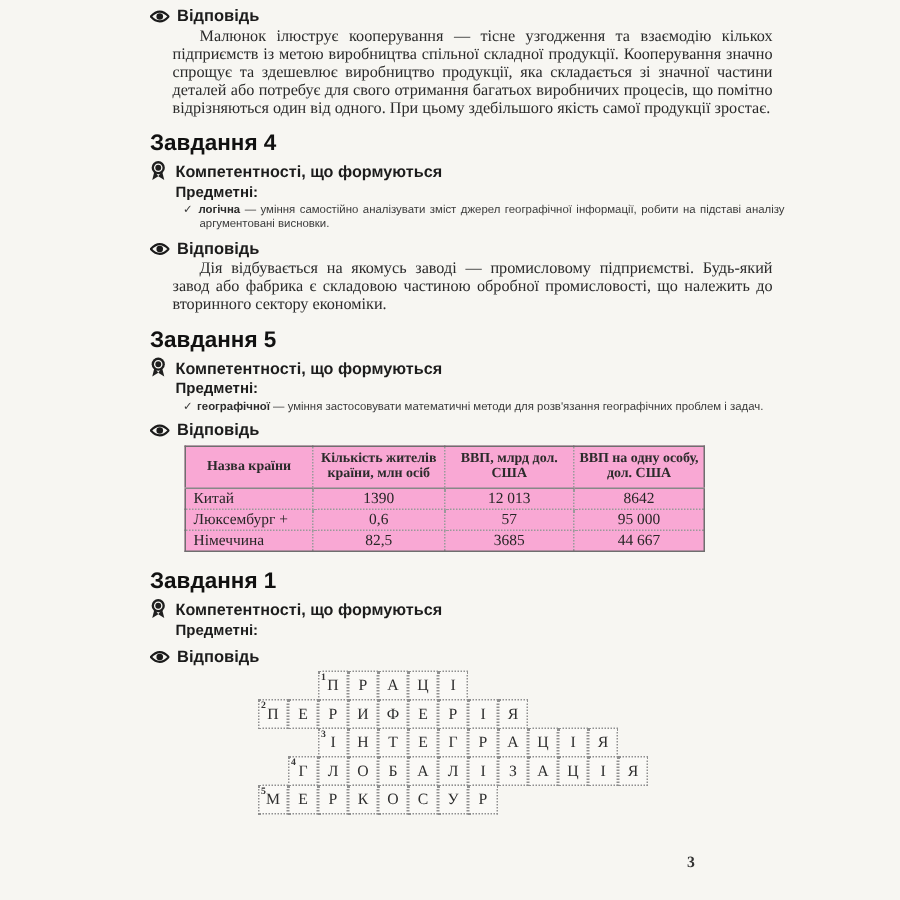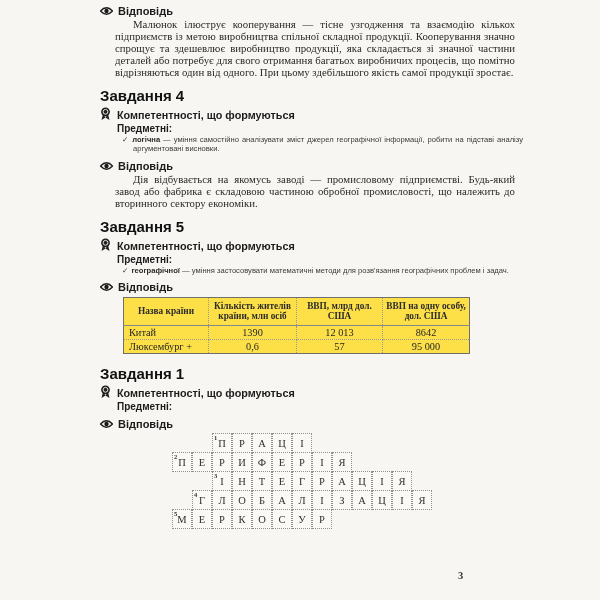--- a/index.html
+++ b/index.html
@@ -36,21 +36,21 @@
   .check-line{margin-left:22px;margin-top:1px;width:390px;
     font-family:"Liberation Sans","DejaVu Sans",sans-serif;
     font-size:7.6px;line-height:9.2px;color:#3a3a3a;
     padding-left:11px;text-indent:-11px;text-align:justify;}
   .check-line .cl-bold{font-weight:bold;color:#2b2b2b;}
   .check-line .tick{font-weight:bold;margin-right:3px;} .mt7{margin-top:7px;} .mt6{margin-top:6px;}
 
   
   table.gdp{border-collapse:collapse;table-layout:fixed;
     margin:4px 0 0 23px;width:346px;
-    border:1px solid #6f6f6f;background:#fde047;}
+    border:1px solid #6f6f6f;background:#f9a8d4;}
   table.gdp th{
     font-family:"Liberation Serif","DejaVu Serif",serif;
     font-weight:bold;font-size:9.3px;line-height:10.6px;
     text-align:center;vertical-align:middle;
     padding:3px 2px;border:1px dotted #9a9a9a;
     border-bottom:1px solid #888;color:#2b2b2b;}
   table.gdp td{
     font-size:10.3px;height:13px;padding:0 5px;
     border:1px dotted #9a9a9a;text-align:center;color:#262626;}
   table.gdp td:first-child{text-align:left;}
@@ -157,20 +157,26 @@
             <td>1390</td>
             <td>12 013</td>
             <td>8642</td>
           </tr>
           <tr>
             <td>Люксембург +</td>
             <td>0,6</td>
             <td>57</td>
             <td>95 000</td>
           </tr>
+          <tr>
+            <td>Німеччина</td>
+            <td>82,5</td>
+            <td>3685</td>
+            <td>44 667</td>
+          </tr>
         </tbody>
     </table>
 
 
     <div class="task-title" style="margin-top:11px;">Завдання 1</div>
     <div class="comp-head">
       <svg width="11" height="14" viewBox="0 0 11 14">
         <polygon points="3,7 1.5,13 5.5,10.5" fill="#1f1f1f"></polygon>
         <polygon points="8,7 9.5,13 5.5,10.5" fill="#1f1f1f"></polygon>
         <circle cx="5.5" cy="4.8" r="4.4" fill="#1f1f1f"></circle>

